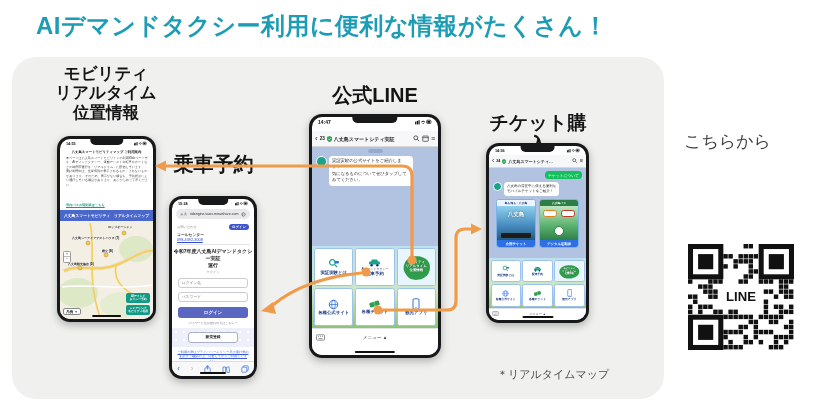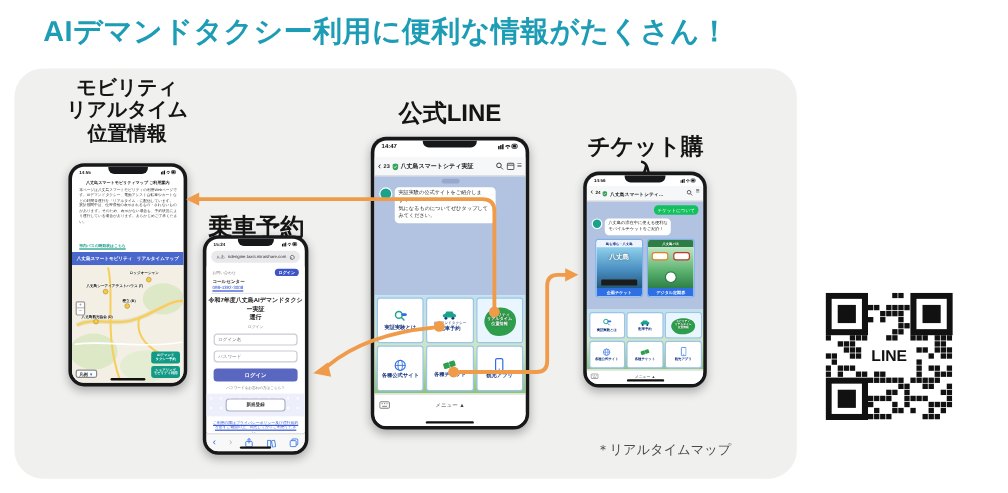--- a/index.html
+++ b/index.html
@@ -74,21 +74,21 @@
 </head>
 <body>
 
 <div class="abs title">AIデマンドタクシー利用に便利な情報がたくさん！</div>
 
 <div class="abs panel"></div>
 
 <div class="abs plabel pre" style="left:36px;top:64px;width:140px;font-size:16.5px;">モビリティ
 リアルタイム
 位置情報</div>
-<div class="abs plabel" style="left:166px;top:153px;width:95px;font-size:20px;margin-top:26px;">乗車予約</div>
+<div class="abs plabel" style="left:166px;top:153px;width:95px;font-size:20px;">乗車予約</div>
 <div class="abs plabel" style="left:325px;top:84px;width:100px;font-size:20px;">公式LINE</div>
 <div class="abs plabel" style="left:482px;top:112px;width:112px;font-size:19px;">チケット購入</div>
 
 <div class="phone" style="left:57px;top:136px;width:99px;height:186px;">
   <div class="screen">
     <div class="notch"></div>
     <div class="sb" style="font-size:3.8px;">
       <span>14:55</span>
       <svg class="sbi" width="13" height="5" viewBox="0 0 14 5" fill="#111">
         <rect x="0" y="2.2" width="1" height="2.3"></rect>
@@ -466,20 +466,21 @@
     <circle cx="378" cy="310" r="4.5"></circle>
     <polygon points="166,160.5 166,171.5 155,166"></polygon>
     <polygon points="273,302 276,314 261,311"></polygon>
     <polygon points="471,223.5 471,234.5 482,229"></polygon>
   </g>
 </svg>
 
 <div class="abs note" style="left:497px;top:367px;">＊リアルタイムマップ</div>
 
 <div class="abs" style="left:684px;top:130px;display:flex;flex-direction:column;gap:16px;">
+  <div class="friend-line">こちらから</div>
 </div>
 <svg id="qr-svg" class="abs" style="left:688px;top:244px;" width="106" height="106" viewBox="0 0 105 105">
   <rect width="105" height="105" fill="#ffffff"></rect>
   <g id="qr-finders" fill="#111">
     <rect x="0" y="0" width="35" height="35"></rect>
       <rect x="5" y="5" width="25" height="25" fill="#fff"></rect>
       <rect x="10" y="10" width="15" height="15"></rect>
     <rect x="70" y="0" width="35" height="35"></rect>
       <rect x="75" y="5" width="25" height="25" fill="#fff"></rect>
       <rect x="80" y="10" width="15" height="15"></rect>

